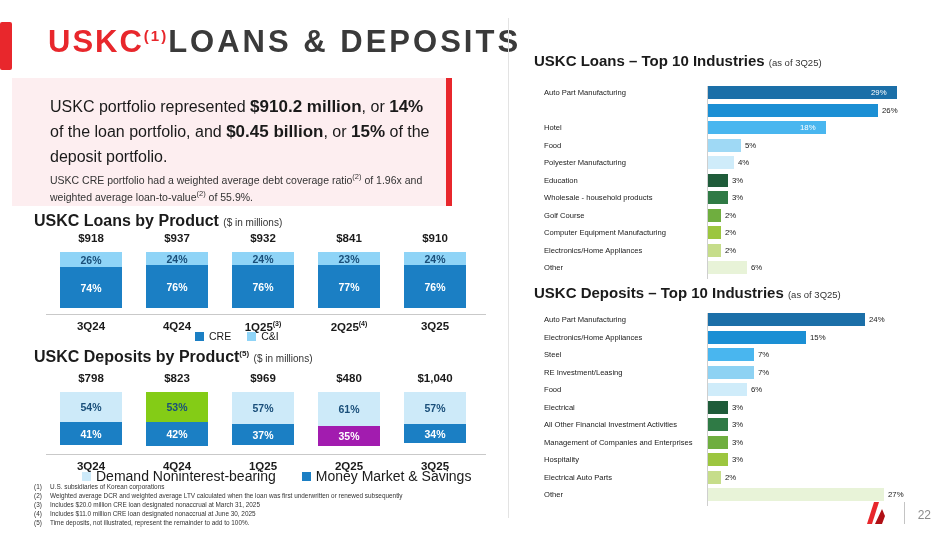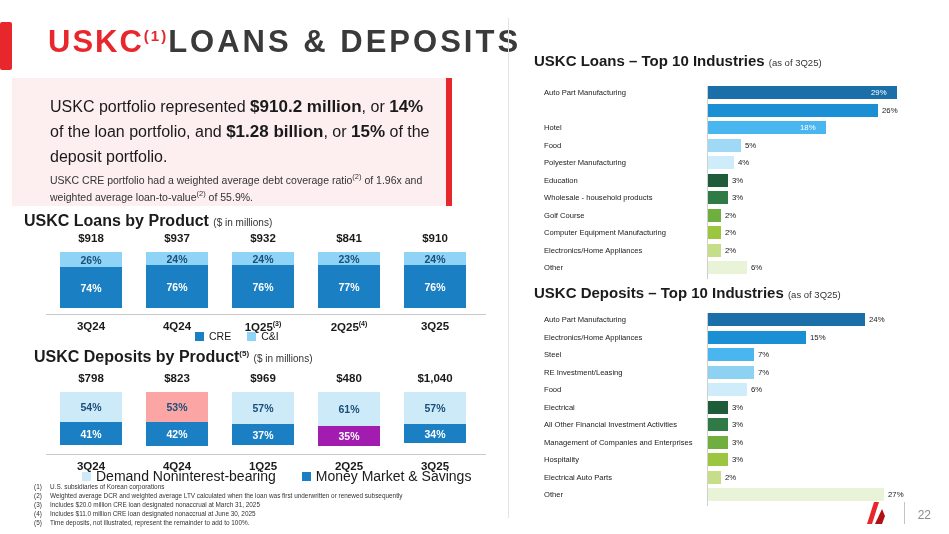--- a/index.html
+++ b/index.html
@@ -65,30 +65,30 @@
 
   <div class="accent-bar"></div>
 
   <div class="title">
     <span class="uskc">USKC</span><span class="sup">(1)</span><span class="rest">LOANS &amp; DEPOSITS</span>
   </div>
 
   <div class="callout">
     <div class="cstripe"></div>
     <div class="line1">
-      <span>USKC portfolio represented </span><span class="bold">$910.2 million</span><span>, or </span><span class="bold">14%</span><span> of the loan portfolio, and </span><span class="bold">$1.28 billion</span><span>, or </span><span class="bold">15%</span><span> of the deposit portfolio.</span>
+      <span>USKC portfolio represented </span><span class="bold">$910.2 million</span><span>, or </span><span class="bold">14%</span><span> of the loan portfolio, and </span><span class="bold">$0.45 billion</span><span>, or </span><span class="bold">15%</span><span> of the deposit portfolio.</span>
     </div>
     <div class="sub">
       <span>USKC CRE portfolio had a weighted average debt coverage ratio</span><span class="sup-sm">(2)</span><span> of 1.96x and weighted average loan-to-value</span><span class="sup-sm">(2)</span><span> of 55.9%.</span>
     </div>
   </div>
 
   <div class="divider"></div>
 
-  <div class="sec-head" style="left:24px;top:212px;font-size:16px;">
+  <div class="sec-head" style="left:34px;top:212px;font-size:16px;">
     <span>USKC Loans by Product</span>
     <span class="sec-sub" style="font-size:10px;">($ in millions)</span>
   </div>
   <div class="vchart" id="vchart0" style="left:60px;top:232px;width:430px;height:98px;">
       <div class="vcol" style="left: 0px; top: 0px;">
         <div class="total">$918</div>
         <div class="stack">
           <div class="seg light" style="height: 15px; background: rgb(143, 212, 247);">26%</div>
           <div class="seg" style="height: 41px; background: rgb(27, 127, 196);">74%</div>
         </div>
@@ -148,21 +148,21 @@
         <div class="total">$798</div>
         <div class="stack">
           <div class="seg light" style="height: 30px; background: rgb(205, 234, 249);">54%</div>
           <div class="seg" style="height: 23px; background: rgb(27, 127, 196);">41%</div>
         </div>
         <div class="xlab" style="top: 88px;">3Q24</div>
       </div>
       <div class="vcol" style="left: 86px; top: 0px;">
         <div class="total">$823</div>
         <div class="stack">
-          <div class="seg light" style="height: 30px; background: #fca5a5;">53%</div>
+          <div class="seg light" style="height: 30px; background: #84cc16;">53%</div>
           <div class="seg" style="height: 24px; background: rgb(27, 127, 196);">42%</div>
         </div>
         <div class="xlab" style="top: 88px;">4Q24</div>
       </div>
       <div class="vcol" style="left: 172px; top: 0px;">
         <div class="total">$969</div>
         <div class="stack">
           <div class="seg light" style="height: 32px; background: rgb(205, 234, 249);">57%</div>
           <div class="seg" style="height: 21px; background: rgb(27, 127, 196);">37%</div>
         </div>

